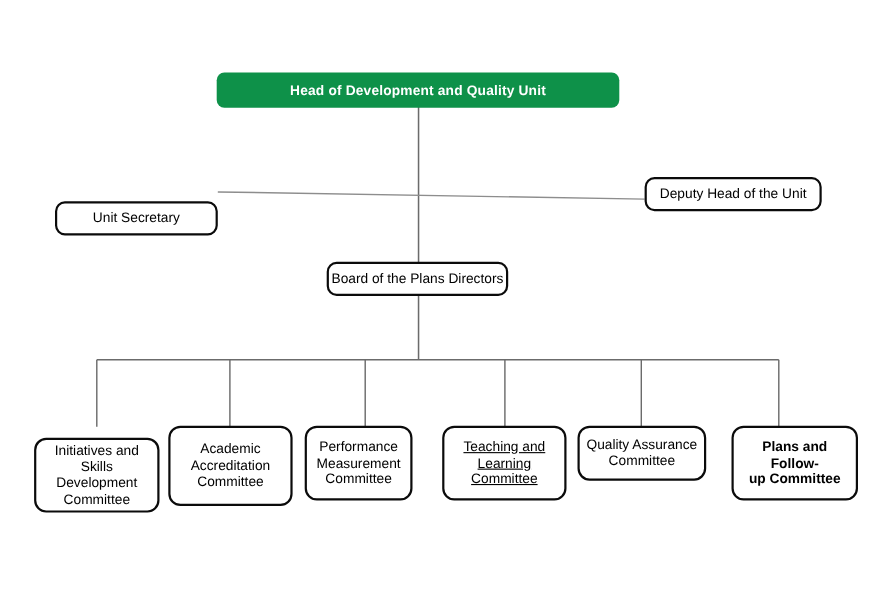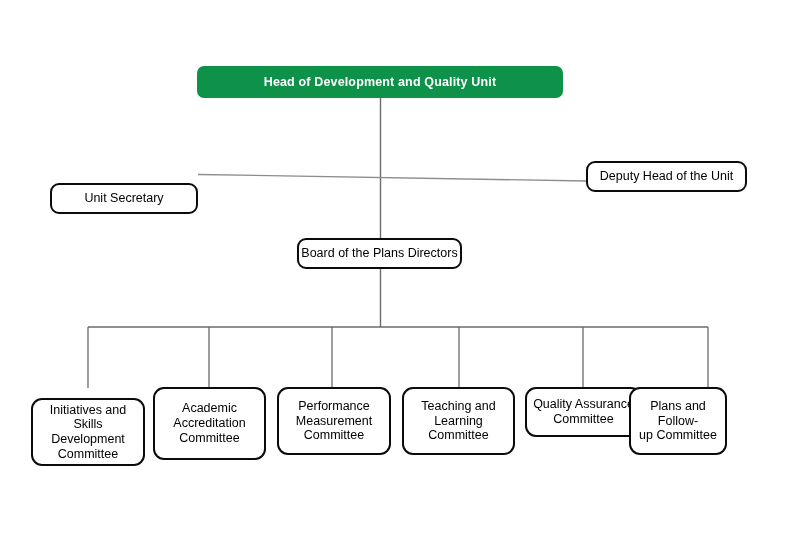--- a/index.html
+++ b/index.html
@@ -109,35 +109,35 @@
 Development
 Committee</span>
   </div>
 
   <div class="node node-leaf" style="left:153px; top:387px; width:113px; height:73px;">
     <span class="node-label">Academic
 Accreditation
 Committee</span>
   </div>
 
-  <div class="node node-leaf" style="left:277px; top:387px; width:114px; height:68px;">
+  <div class="node node-leaf" style="left:277px; top:387px; width:98px; height:68px;">
     <span class="node-label">Performance
 Measurement
 Committee</span>
   </div>
 
-  <div class="node node-leaf" style="left:402px; top:387px; width:113px; height:68px;">
+  <div class="node node-leaf" style="left:402px; top:387px; width:113px; height:68px;text-decoration:underline;">
     <span class="node-label">Teaching and
 Learning
 Committee</span>
   </div>
 
   <div class="node node-leaf" style="left:525px; top:387px; width:117px; height:50px;">
     <span class="node-label">Quality Assurance
 Committee</span>
   </div>
 
-  <div class="node node-leaf" style="left:629px; top:387px; width:98px; height:68px;">
+  <div class="node node-leaf" style="left:665px; top:387px; width:115px; height:68px;font-weight:bold;">
     <span class="node-label">Plans and Follow-
 up Committee</span>
   </div>
 
 </div>
 
 </body></html>

